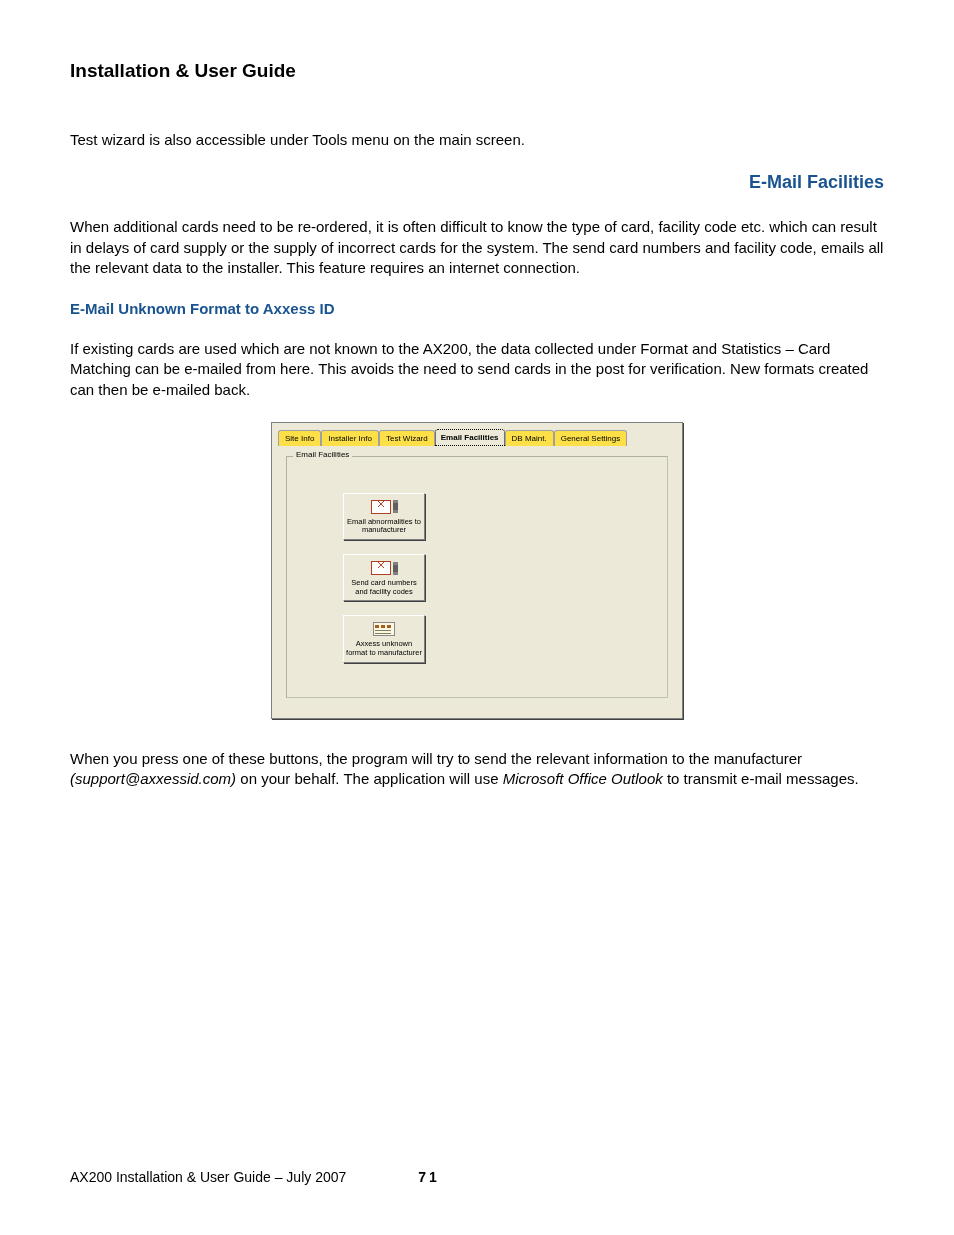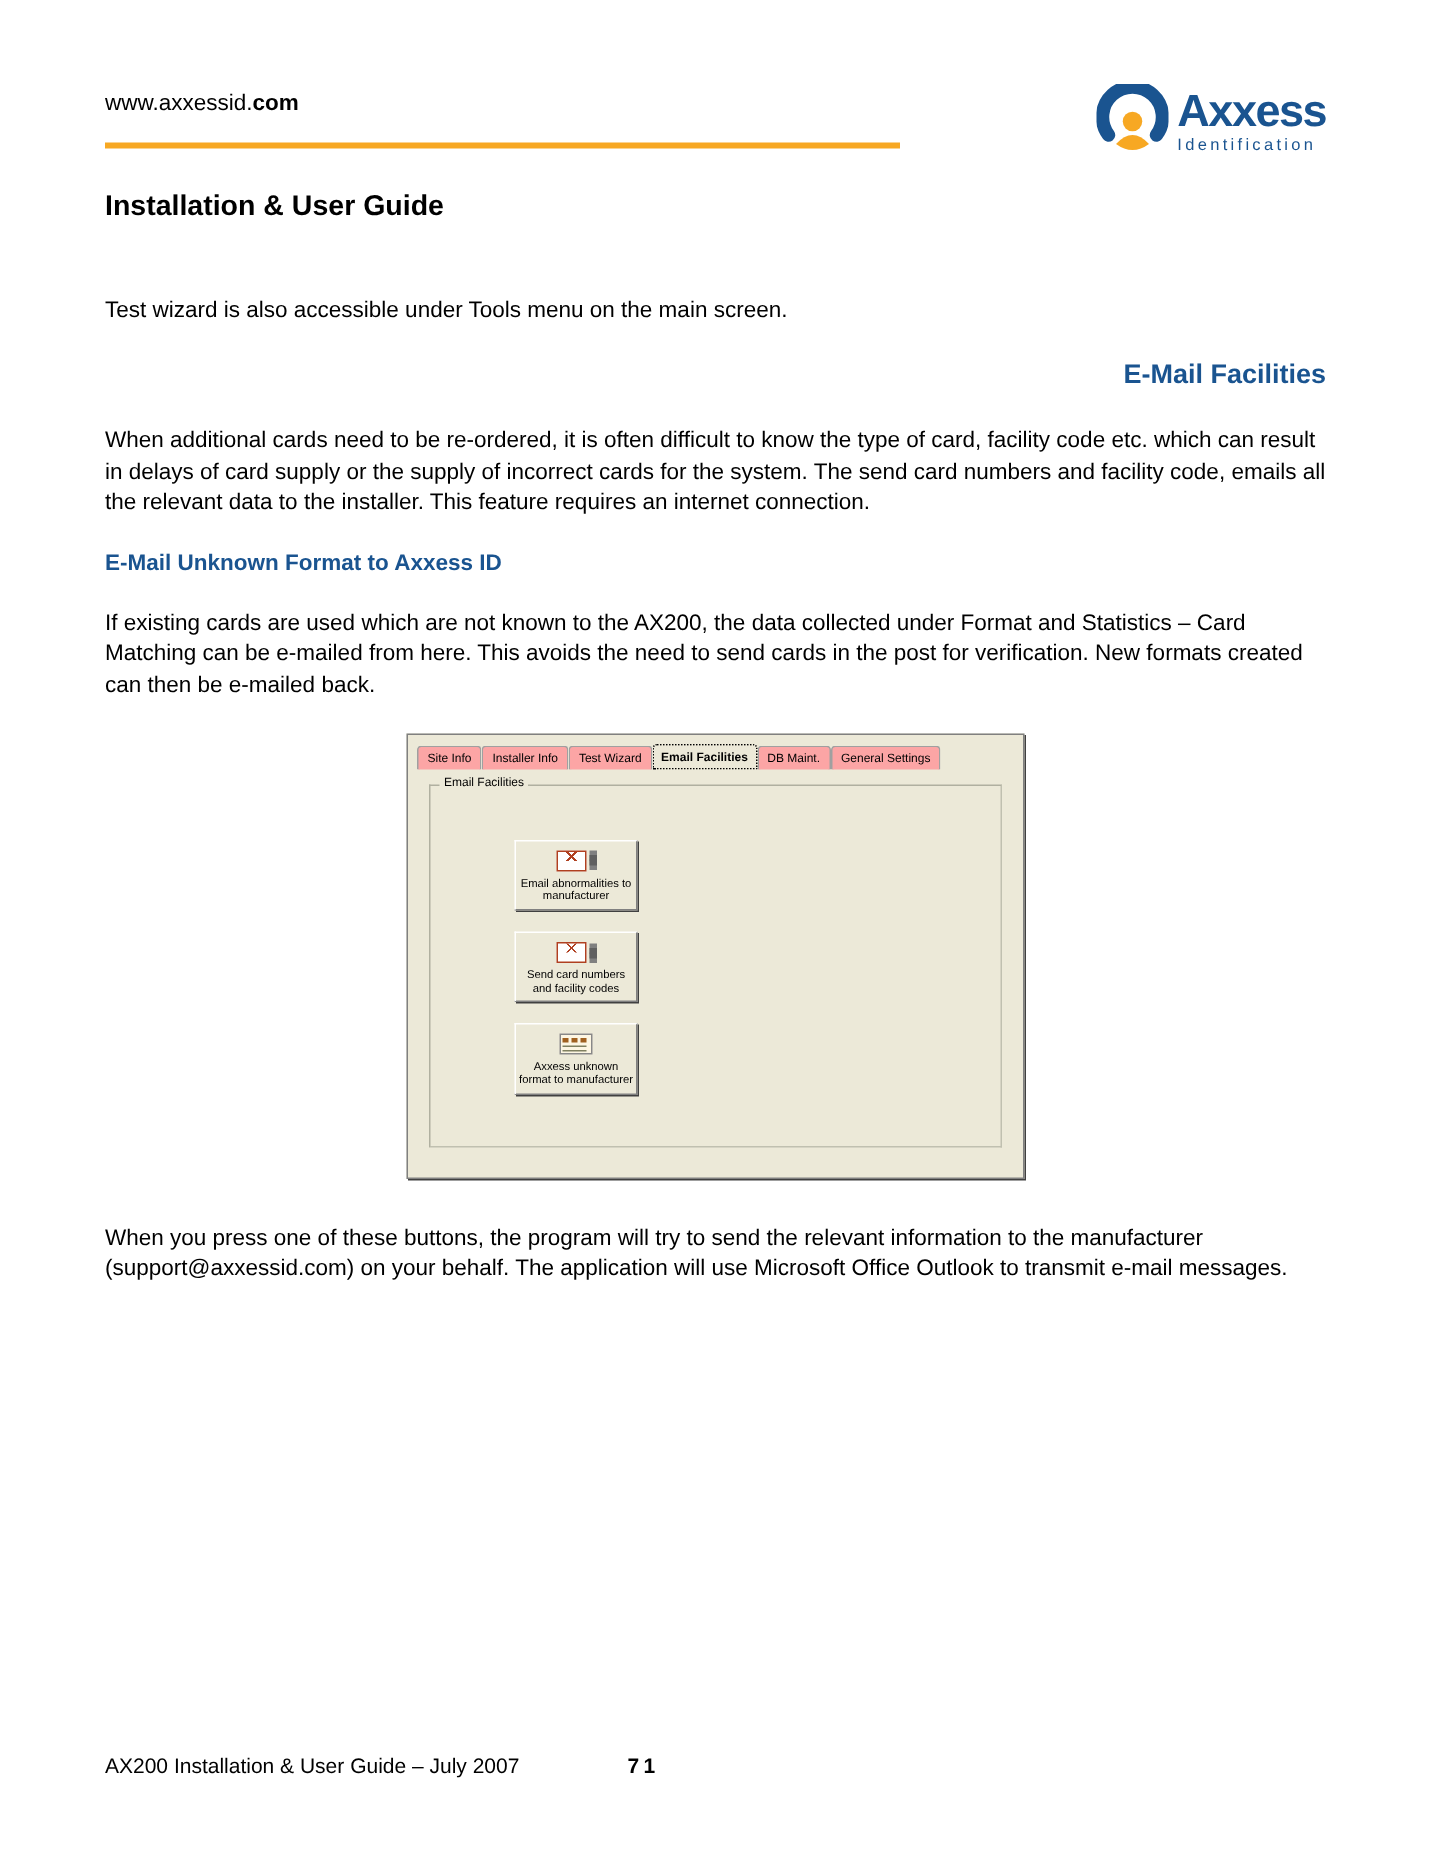--- a/index.html
+++ b/index.html
@@ -75,21 +75,21 @@
     font-weight: bold;
     margin: 0 0 24px 0;
     text-align: right;
   }
   h3.subsection {
     color: #1a5490;
     font-size: 15px;
     font-weight: bold;
     margin: 4px 0 22px 0;
   }
-  .italic { }
+  .italic { font-style: italic; }
 
   
   .dialog-wrap {
     display: flex;
     justify-content: center;
     margin: 10px 0 30px 0;
   }
   .dialog {
     width: 410px;
     background: #ece9d8;
@@ -100,21 +100,21 @@
     color: #000;
     padding-bottom: 20px;
   }
   .tabs {
     display: flex;
     align-items: flex-end;
     padding: 6px 6px 0 6px;
     gap: 0;
   }
   .tab {
-    background: #fca5a5;
+    background: #fde047;
     border: 1px solid #a0a0a0;
     border-bottom: none;
     padding: 3px 6px;
     font-size: 8px;
     border-radius: 3px 3px 0 0;
     position: relative;
     white-space: nowrap;
   }
   .tab.active {
     font-weight: bold;
@@ -212,41 +212,20 @@
     margin-left: 72px;
     font-weight: bold;
     letter-spacing: 3px;
   }
 </style>
 </head>
 <body>
 
 <div class="page">
 
-  <div class="header-row">
-    <div class="header-left">
-      <div class="url">
-        <span>www.axxessid.</span><span class="bold">com</span>
-      </div>
-      <div class="orange-rule"></div>
-    </div>
-    <div class="logo">
-      <span>
-        <svg width="48" height="46" viewBox="0 0 48 46">
-          <path d="M8 34 A20 20 0 1 1 40 34" fill="none" stroke="#1a5490" stroke-width="9" stroke-linecap="round"></path>
-          <circle cx="24" cy="25" r="6.5" fill="#f7a823"></circle>
-          <path d="M13 40 Q24 28 35 40 Q24 48 13 40 Z" fill="#f7a823"></path>
-        </svg>
-      </span>
-      <span class="logo-text">
-        <span class="t1">Axxess</span>
-        <span class="t2">Identification</span>
-      </span>
-    </div>
-  </div>
 
   <h1 class="doc-title">Installation &amp; User Guide</h1>
 
   <p class="body">Test wizard is also accessible under Tools menu on the main screen.</p>
 
   <h2 class="section">E-Mail Facilities</h2>
 
   <p class="body">When additional cards need to be re-ordered, it is often difficult to know the type of card, facility code etc. which can result in delays of card supply or the supply of incorrect cards for the system. The send card numbers and facility code, emails all the relevant data to the installer. This feature requires an internet connection.</p>
 
   <h3 class="subsection">E-Mail Unknown Format to Axxess ID</h3>

